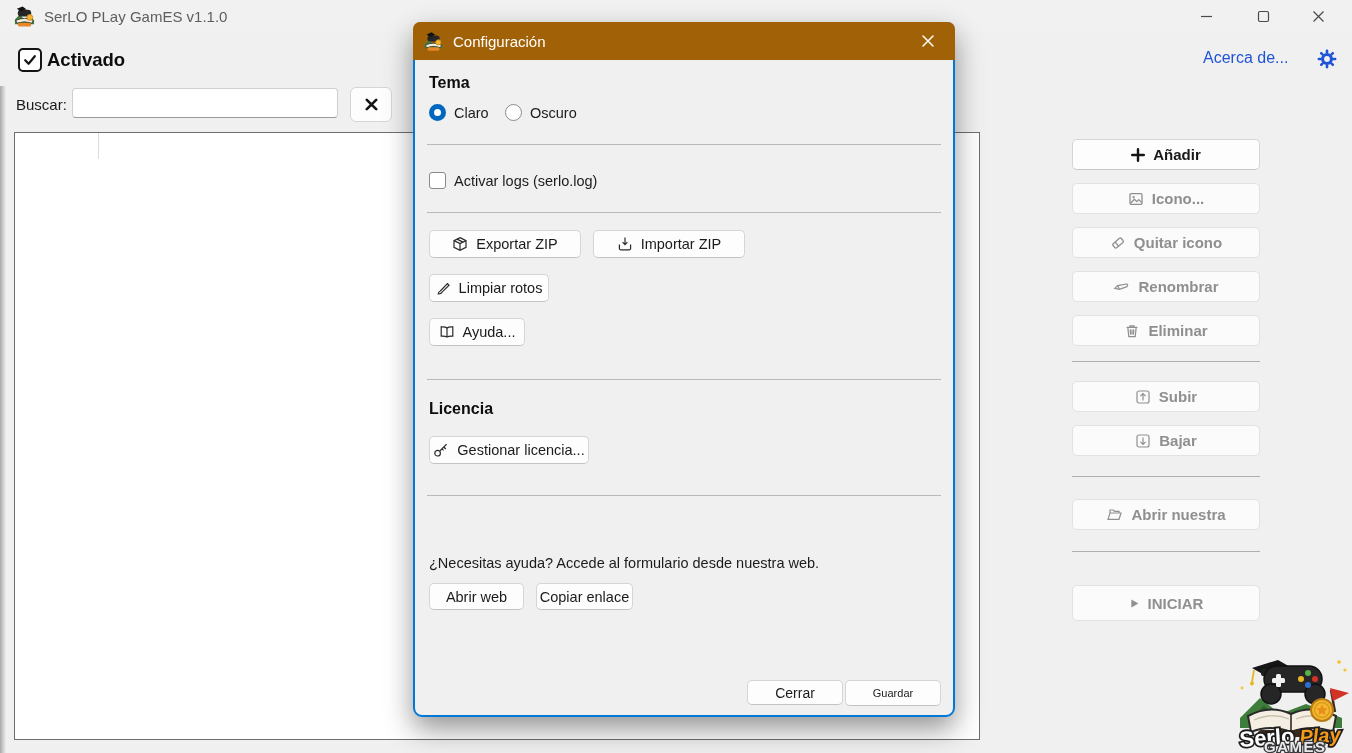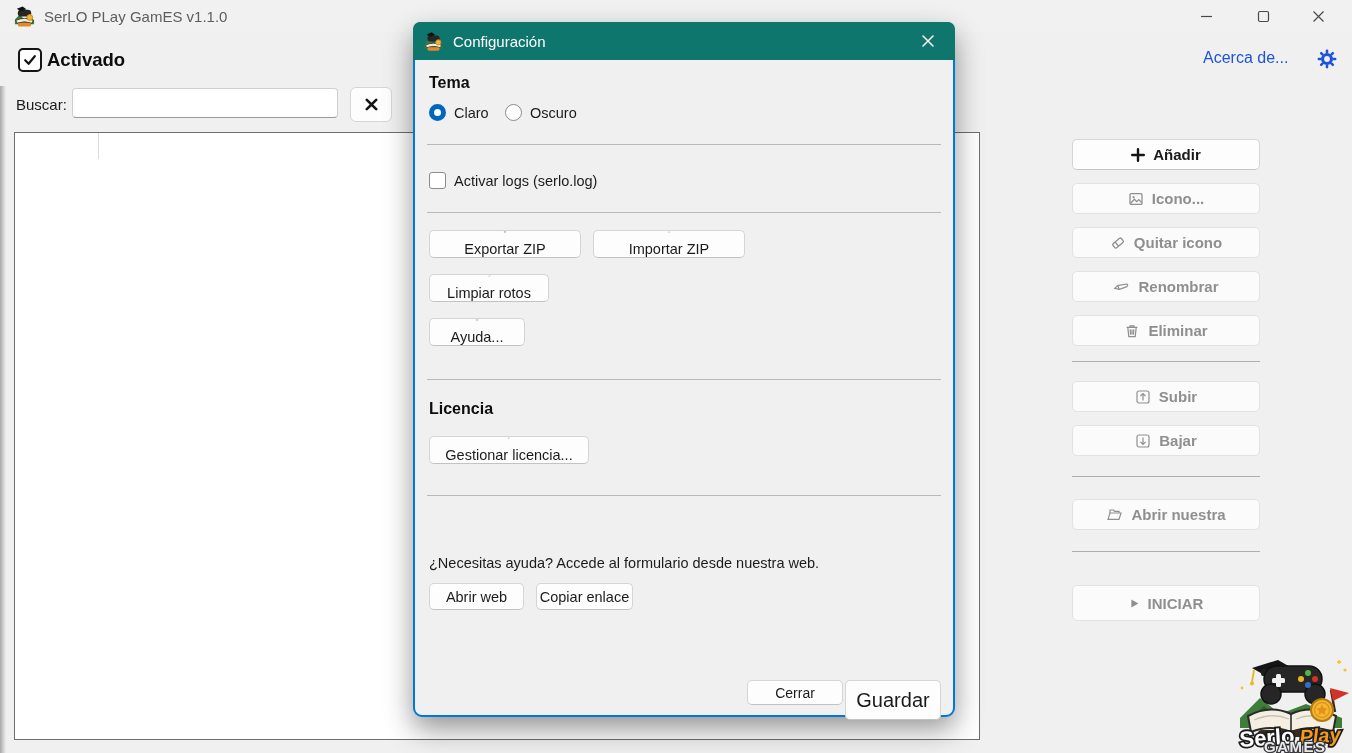--- a/index.html
+++ b/index.html
@@ -35,33 +35,33 @@
   
   .side-btn{left:1072px;width:188px;height:31px;background:#fdfdfd;border:1px solid #d6d6d6;border-bottom-color:#c6c6c6;
       border-radius:5px;display:flex;align-items:center;justify-content:center;gap:8px;font-size:15px;
       color:#191919;cursor:pointer;box-sizing:border-box;font-weight:bold;}
   .side-btn.disabled{color:#8f8f8f;border-color:#e2e2e2;background:#fbfbfb;cursor:default;}
   .side-sep{left:1072px;width:188px;height:1px;background:#aeaeae;}
 
   
   .dialog{left:413px;top:22px;width:542px;height:695px;background:#f0f0f0;border:2px solid #0078d7;
       border-radius:9px;box-sizing:border-box;box-shadow:0 12px 28px rgba(0,0,0,.42);z-index:10;}
-  .dlg-titlebar{left:-2px;top:-2px;width:542px;height:38px;background:#0f766e;border-radius:7px 7px 0 0;
+  .dlg-titlebar{left:-2px;top:-2px;width:542px;height:38px;background:#a16207;border-radius:7px 7px 0 0;
       display:flex;align-items:center;box-sizing:border-box;padding:0 10px;}
   .dlg-title{color:#fff;font-size:15px;margin-left:9px;}
   .dlg-close{margin-left:auto;width:34px;height:30px;display:flex;align-items:center;justify-content:center;cursor:pointer;}
   .dlg h3{margin:0;font-size:16px;font-weight:bold;color:#0d0d0d;}
   .dlg-sep{left:12px;width:514px;height:1px;background:#b9b9b9;}
   .radio-row{display:flex;align-items:center;gap:8px;font-size:14.5px;}
   .radio-on{width:17px;height:17px;border-radius:50%;border:5px solid #0067c0;background:#fff;box-sizing:border-box;}
   .radio-off{width:17px;height:17px;border-radius:50%;border:1.4px solid #8b8b8b;background:#fff;box-sizing:border-box;}
   .chk-sm{width:17px;height:17px;border:1.4px solid #8b8b8b;border-radius:3px;background:#fff;box-sizing:border-box;}
   .btn{background:#fdfdfd;border:1px solid #d5d5d5;border-bottom-color:#c3c3c3;border-radius:5px;
       display:flex;align-items:center;justify-content:center;gap:8px;font-size:14.5px;color:#1b1b1b;
-      cursor:pointer;box-sizing:border-box;height:28px;flex-direction:column;}
+      cursor:pointer;box-sizing:border-box;height:28px;}
   .support-text{font-size:14.5px;color:#1b1b1b;}
 
   
   .logo{left:1234px;top:654px;width:118px;height:99px;}
 </style>
 </head>
 <body>
 
 <div class="abs titlebar"></div>
 <div class="abs appicon">
@@ -278,21 +278,21 @@
   <div class="abs btn" style="left:14px;top:559px;width:95px;height:27px;">
     <span>Abrir web</span>
   </div>
   <div class="abs btn" style="left:121px;top:559px;width:97px;height:27px;">
     <span>Copiar enlace</span>
   </div>
 
   <div class="abs btn" style="left:332px;top:656px;width:96px;height:25px;font-size:14px;">
     <span>Cerrar</span>
   </div>
-  <div class="abs btn" style="left:430px;top:656px;width:96px;height:40px;font-size:20px;">
+  <div class="abs btn" style="left:430px;top:656px;width:96px;height:26px;font-size:11px;">
     <span>Guardar</span>
   </div>
 </div>
 
 <div class="abs logo">
   <svg viewBox="0 0 118 99" width="118" height="99">
 
     <path d="M104 8 l2.2 0 M105.1 6.9 l0 2.2" stroke="#f6c23a" stroke-width="2" stroke-linecap="round"></path>
     <circle cx="111" cy="16" r="1.6" fill="#f6c23a"></circle>
     <circle cx="8" cy="34" r="1.4" fill="#f6c23a"></circle>

